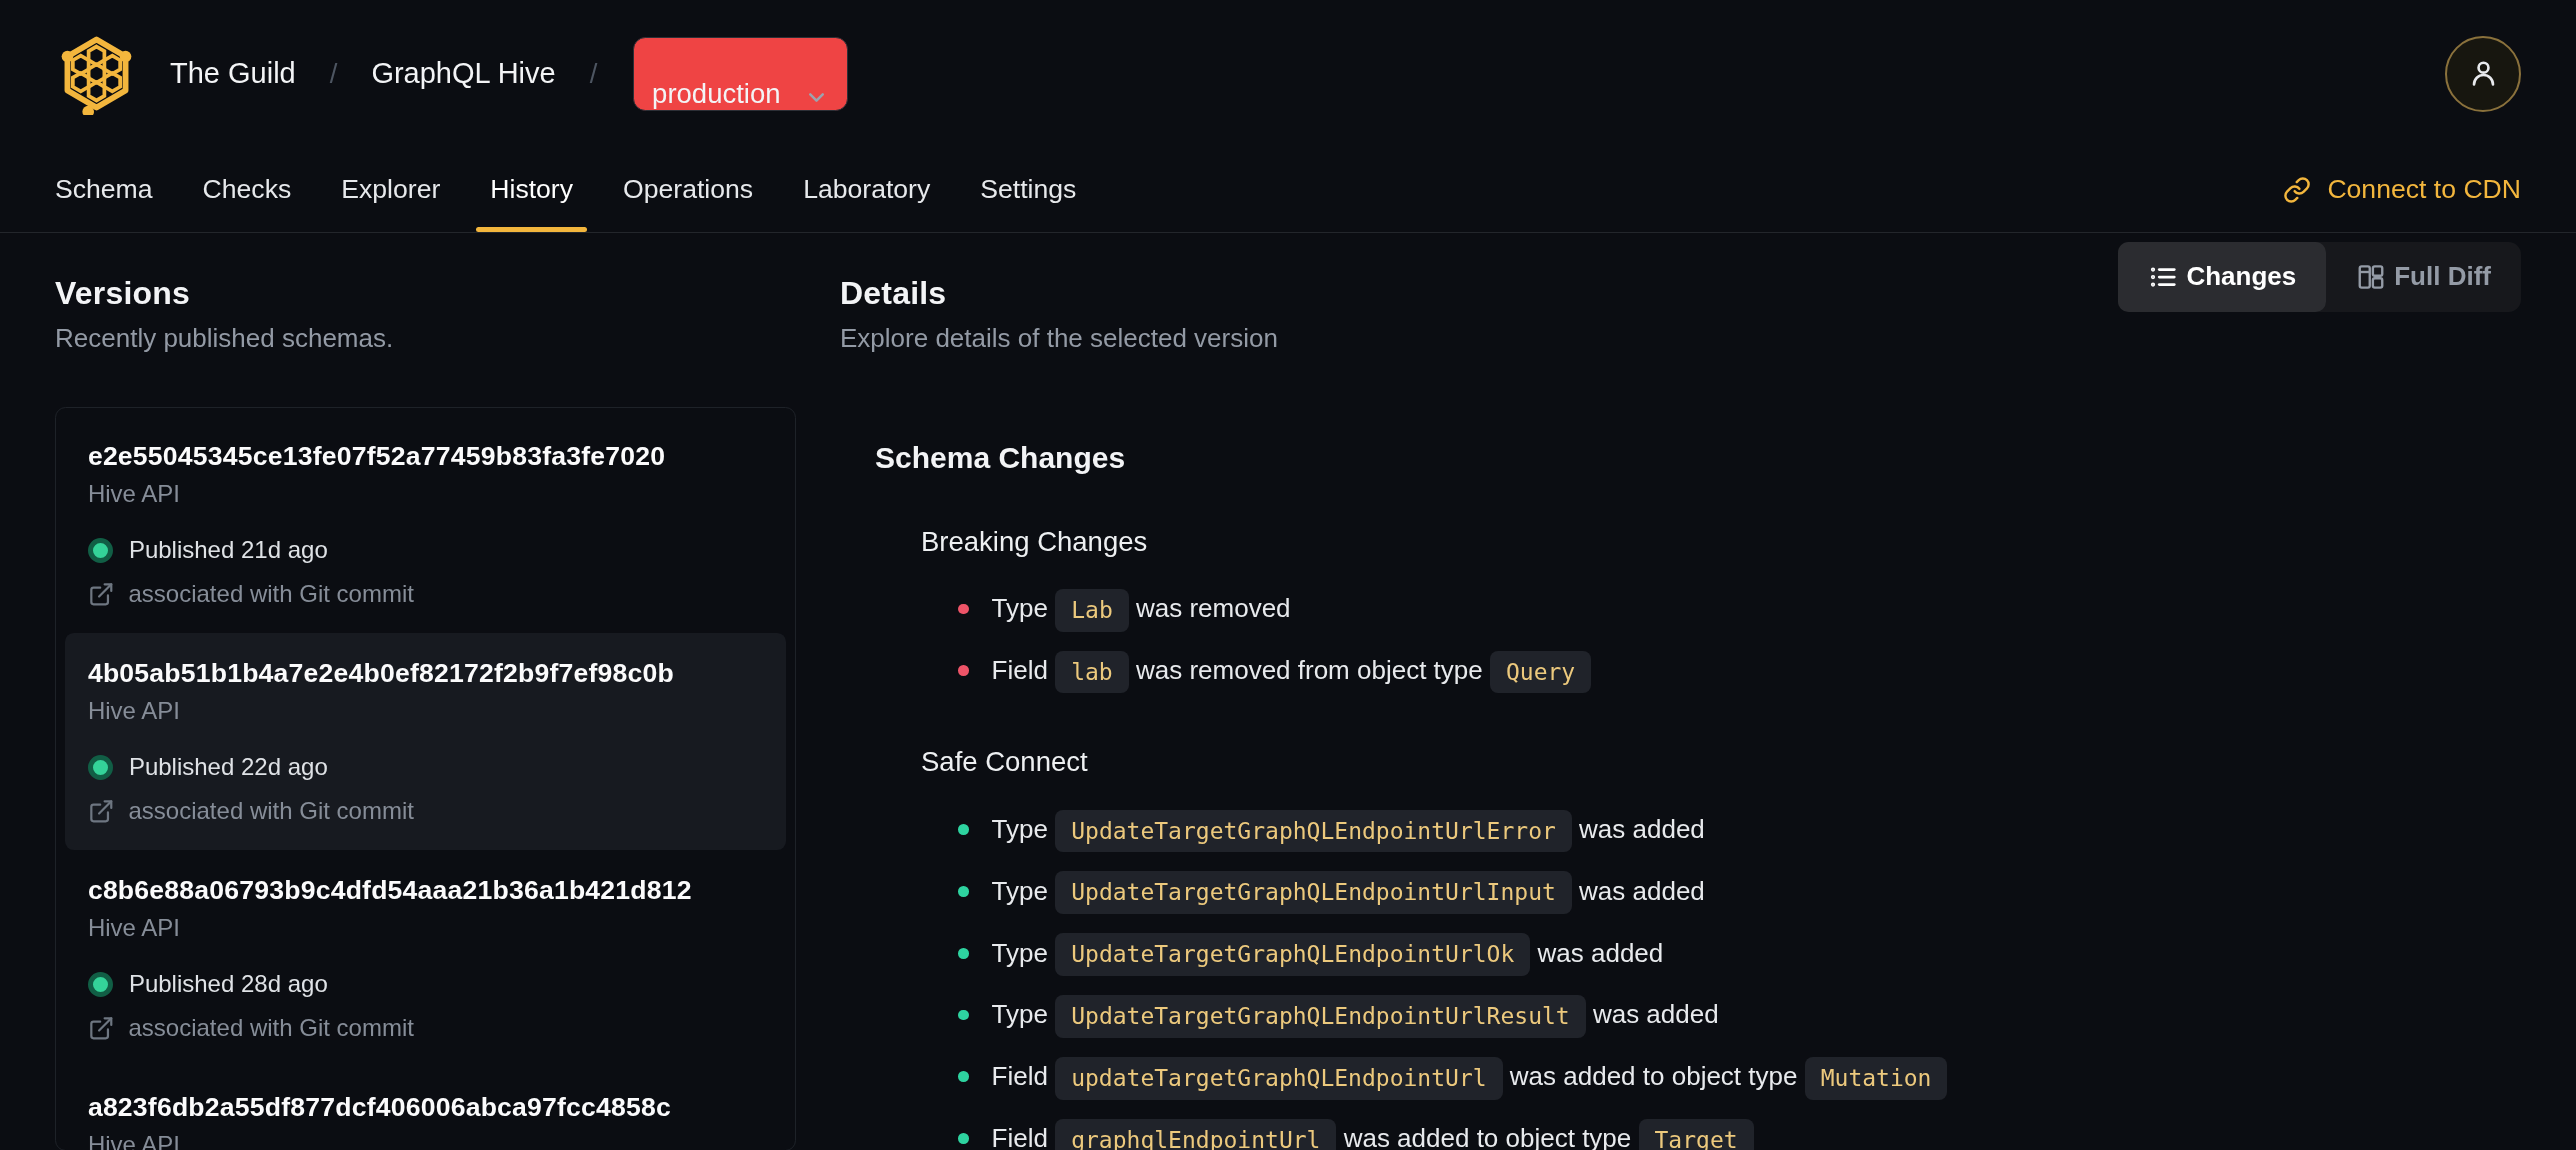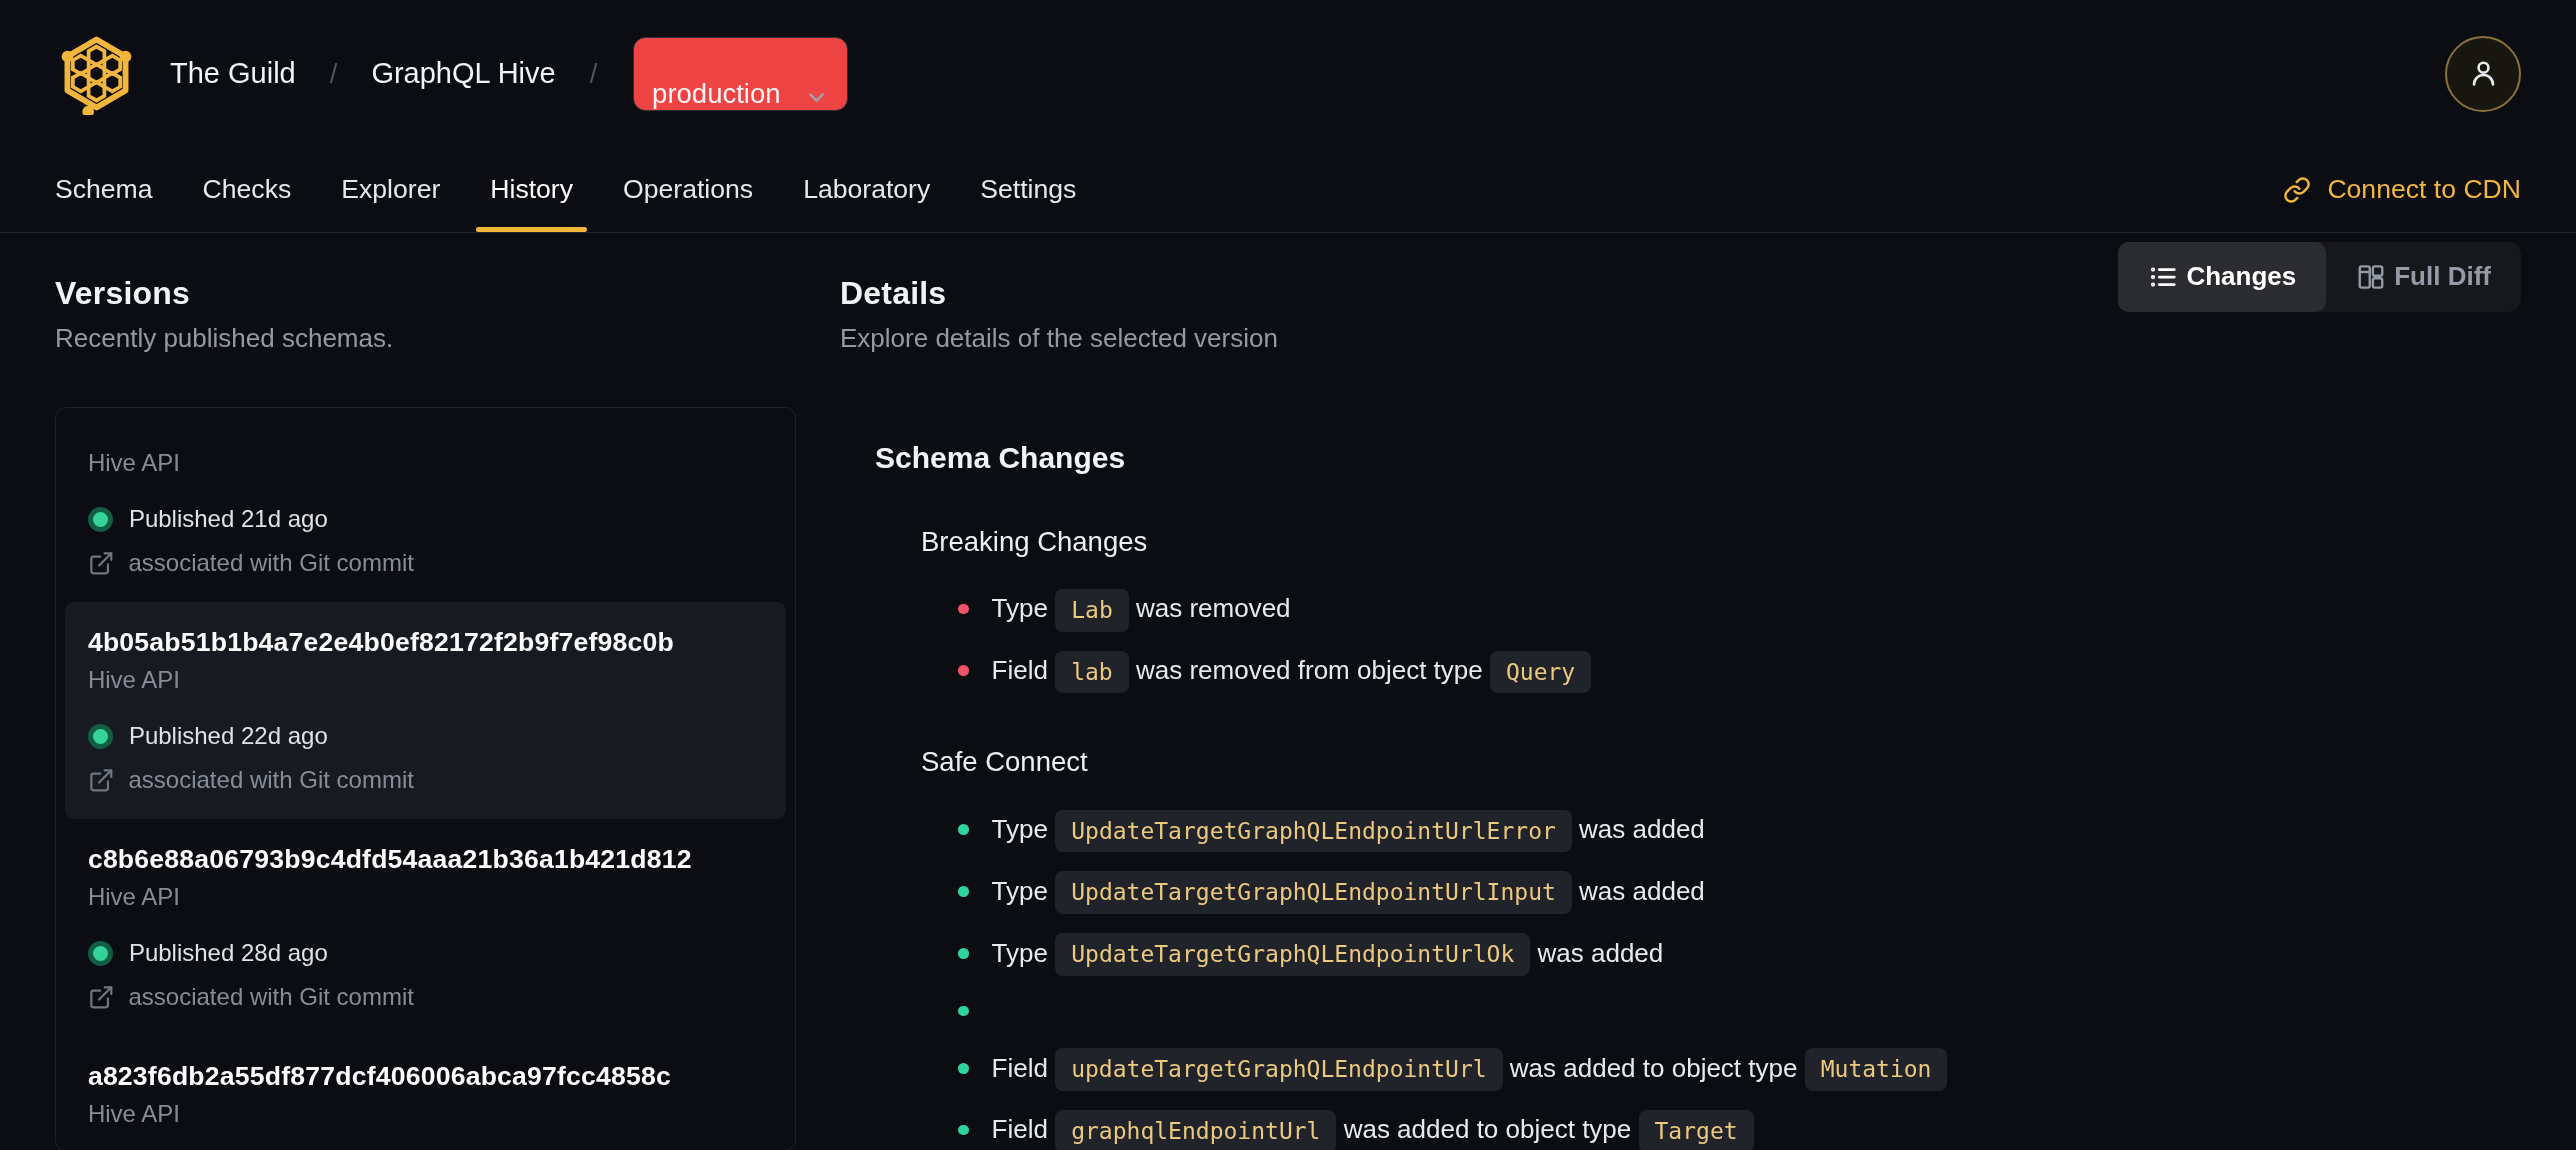--- a/index.html
+++ b/index.html
@@ -179,20 +179,21 @@
       </a>
     </div>
   </header>
 
   <main>
     <section class="versions-col">
       <h2 class="panel-title">Versions</h2>
       <p class="panel-sub">Recently published schemas.</p>
       <div class="versions-list">
           <div class="version-card">
+            <div class="version-hash">e2e55045345ce13fe07f52a77459b83fa3fe7020</div>
             <div class="version-service">Hive API</div>
             <div class="version-published">
               <span class="pub-dot"></span>
               <span>Published 21d ago</span>
             </div>
             <div class="version-git">
               <span>
                 <svg width="26.6" height="26.6" viewBox="0 0 24 24" fill="none" stroke="#6e7681" stroke-width="2" stroke-linecap="round" stroke-linejoin="round">
                   <path d="M18 13v6a2 2 0 0 1-2 2H5a2 2 0 0 1-2-2V8a2 2 0 0 1 2-2h6"></path>
                   <polyline points="15 3 21 3 21 9"></polyline>
@@ -304,20 +305,21 @@
               <li class="change-row">
                 <span class="bullet"></span>
                 <div class="row-content"><span>Type </span><span class="chip">UpdateTargetGraphQLEndpointUrlInput</span><span> was added</span></div>
               </li>
               <li class="change-row">
                 <span class="bullet"></span>
                 <div class="row-content"><span>Type </span><span class="chip">UpdateTargetGraphQLEndpointUrlOk</span><span> was added</span></div>
               </li>
               <li class="change-row">
                 <span class="bullet"></span>
+                <div class="row-content"><span>Type </span><span class="chip">UpdateTargetGraphQLEndpointUrlResult</span><span> was added</span></div>
               </li>
               <li class="change-row">
                 <span class="bullet"></span>
                 <div class="row-content"><span>Field </span><span class="chip">updateTargetGraphQLEndpointUrl</span><span> was added to object type </span><span class="chip">Mutation</span></div>
               </li>
               <li class="change-row">
                 <span class="bullet"></span>
                 <div class="row-content"><span>Field </span><span class="chip">graphqlEndpointUrl</span><span> was added to object type </span><span class="chip">Target</span></div>
               </li>
             </ul>

